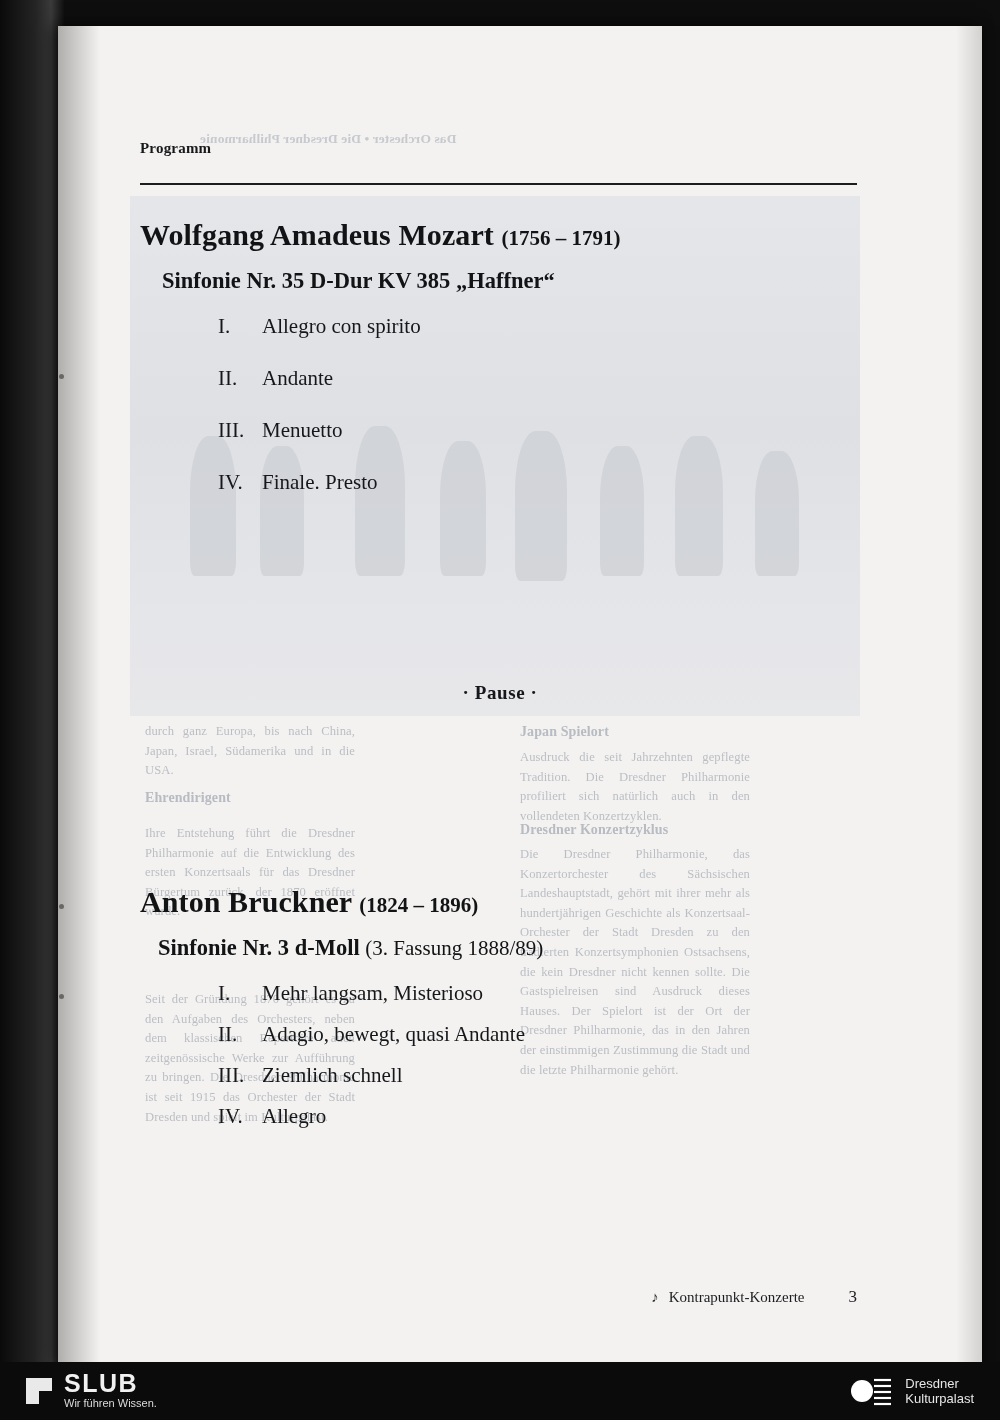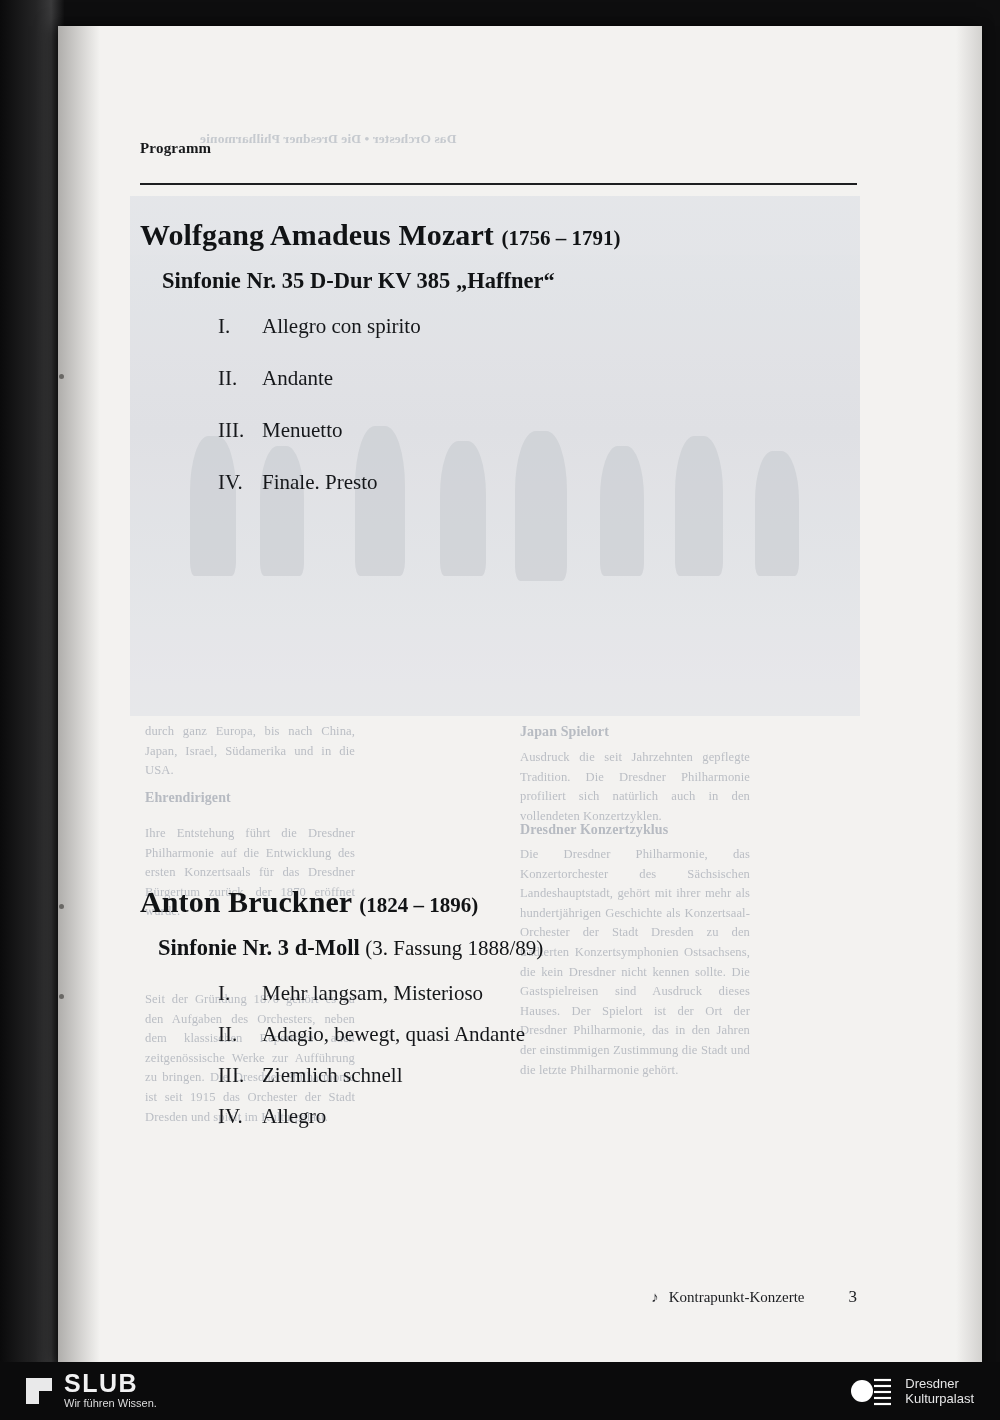--- a/index.html
+++ b/index.html
@@ -310,20 +310,21 @@
           <span class="num">III.</span>
           <span>Menuetto</span>
         </div>
         <div class="mv">
           <span class="num">IV.</span>
           <span>Finale. Presto</span>
         </div>
       </div>
     </div>
 
+    <div class="pause">·  Pause  ·</div>
 
     <div class="work" style="top:885px;">
       <div class="composer">
         <span>Anton Bruckner</span>
         <span class="dates">(1824 – 1896)</span>
       </div>
       <div class="worktitle" style="margin-left:18px;">
         <span>Sinfonie Nr. 3 d-Moll</span>
         <span class="sub" style="font-weight:normal;">(3. Fassung 1888/89)</span>
       </div>

